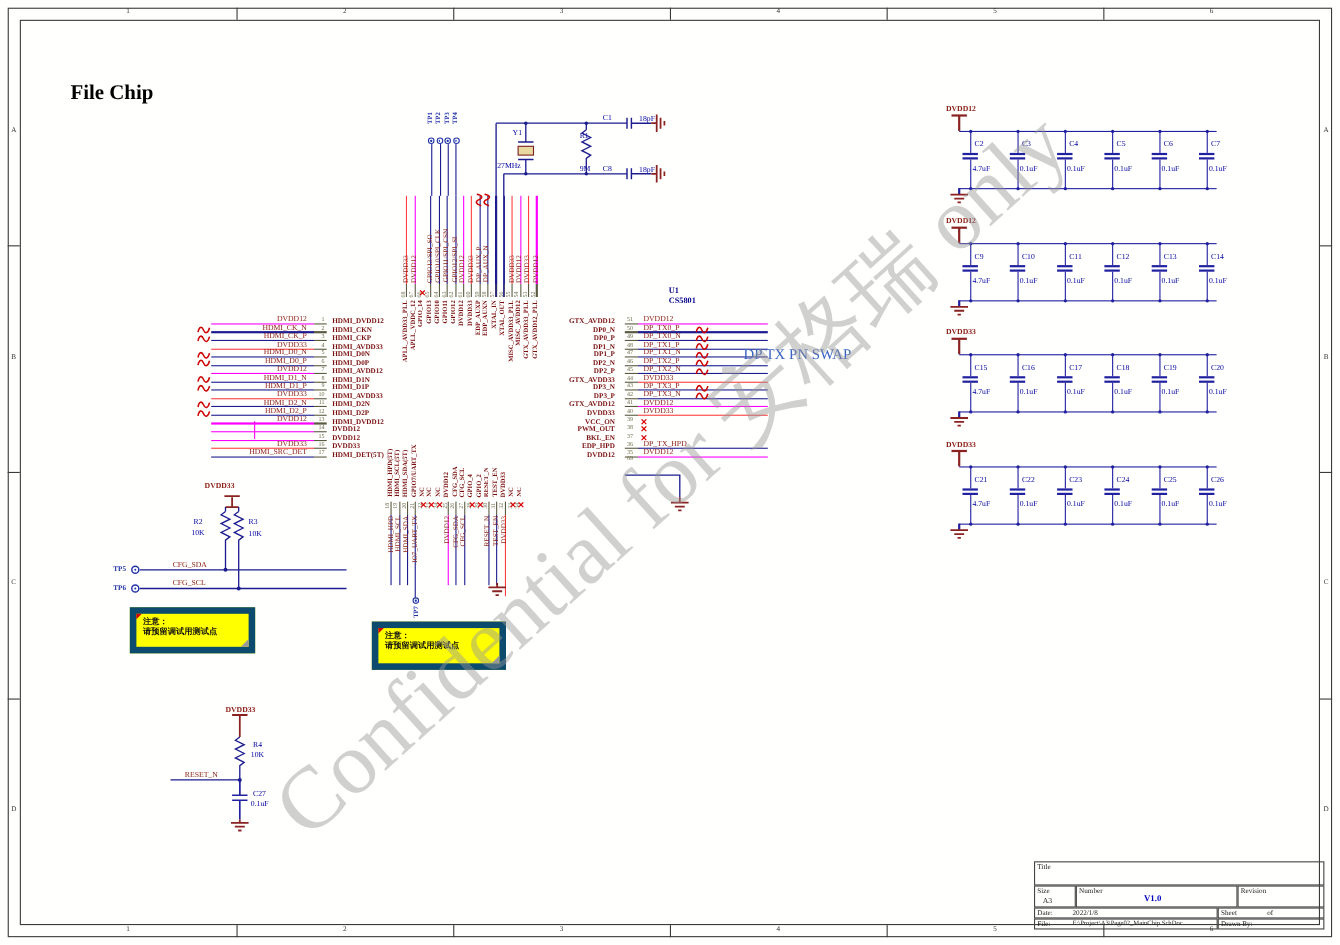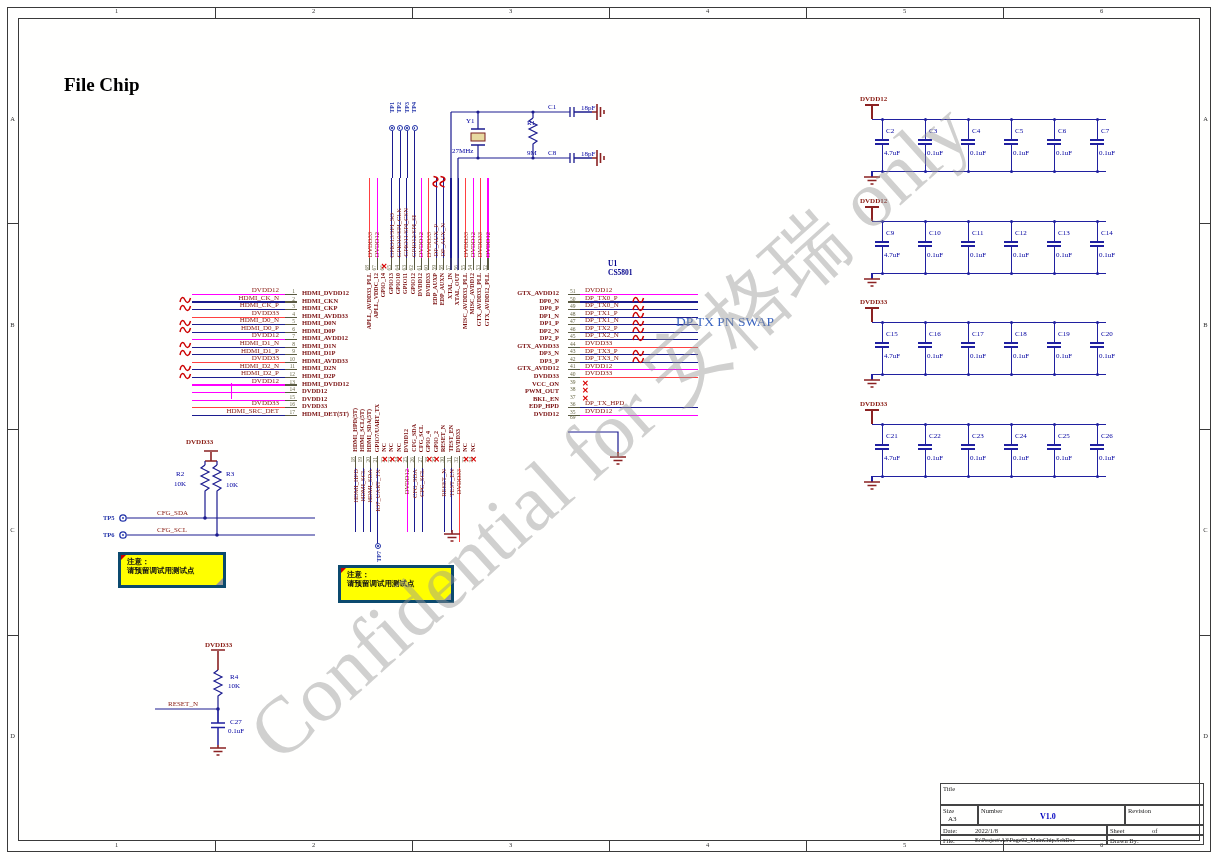--- a/index.html
+++ b/index.html
@@ -105,21 +105,21 @@
   .cap{position:relative;width:43px;height:52px;}
   .cap::before{content:"";position:absolute;left:18.6px;top:-1.4px;width:3px;height:3px;background:#2020A0;border-radius:50%;}
   .cap::after{content:"";position:absolute;left:18.6px;bottom:-1.6px;width:3px;height:3px;background:#2020A0;border-radius:50%;}
   .clead{position:absolute;left:19.5px;width:1.2px;background:#2020A0;}
   .clead.t{top:0;height:20px;} .clead.b{top:25.5px;height:26.5px;}
   .cplate{position:absolute;left:13px;width:14px;height:1.6px;background:#2020A0;}
   .cplate.p1{top:20px;} .cplate.p2{top:24px;}
   .cref{position:absolute;left:24px;top:8px;font-size:7px;color:#0000A0;}
   .cval{position:absolute;left:22px;top:30px;font-size:7px;color:#0000A0;}
   
-  .note{position:absolute;background:#FFFF00;border:3px solid #0c4a6e;z-index:20;
+  .note{position:absolute;background:#FFFF00;border:6px solid #0c4a6e;z-index:20;
         font-family:"Liberation Sans",sans-serif;font-size:7.5px;font-weight:bold;color:#111;
         padding:2px 4px 2px 6px;line-height:9px;}
   .note::before{content:"";position:absolute;left:0;top:0;border-style:solid;border-width:5px 5px 0 0;border-color:#CC0000 transparent transparent transparent;}
   .note::after{content:"";position:absolute;right:0;bottom:0;border-style:solid;border-width:0 0 7px 7px;border-color:transparent transparent #999 transparent;}
   
   .tb{position:absolute;left:940px;top:783px;width:264px;height:62px;z-index:30;background:transparent;}
   .tb .cell{position:absolute;border:0.8px solid #444;box-sizing:border-box;}
   .tb .lab{position:absolute;font-size:6.5px;color:#222;}
   .tb .val{position:absolute;font-size:7px;color:#222;}
   .tb .num{position:absolute;font-size:8px;font-weight:bold;color:#0000C0;}

